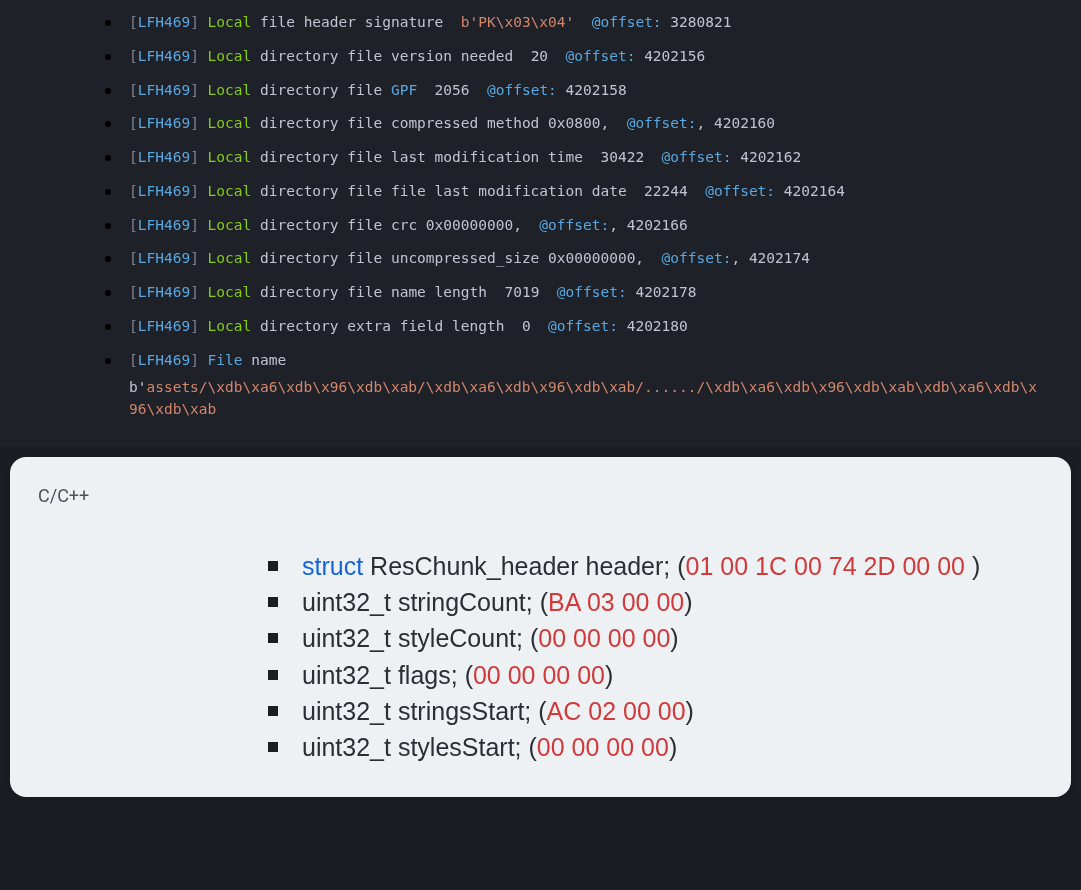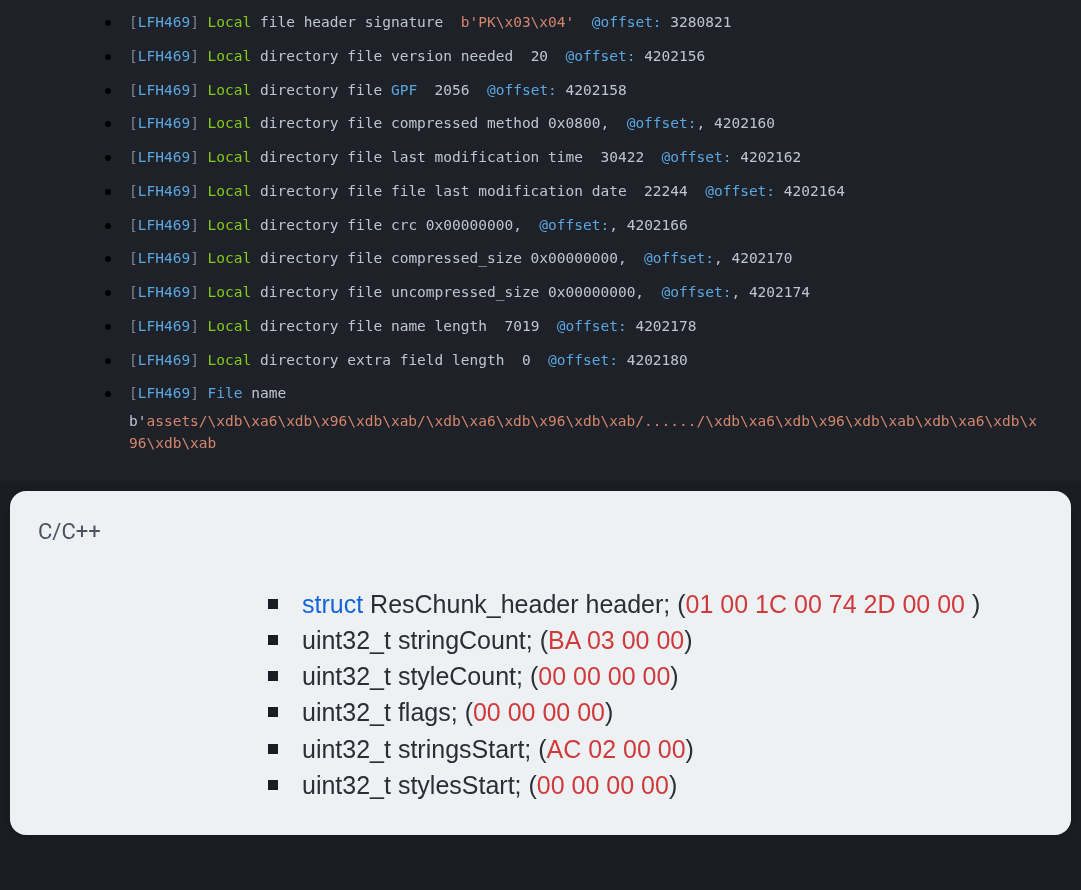--- a/index.html
+++ b/index.html
@@ -58,21 +58,21 @@
 
   .code-card {
     margin: 10px 10px 10px 10px;
     background: #eef1f4;
     border-radius: 16px;
     padding: 28px 28px 32px 28px;
     box-shadow: 0 2px 8px rgba(0,0,0,0.15);
   }
   .lang-label {
     color: #4a5260;
-    font-size: 22px;
+    font-size: 18px;
     font-weight: 400;
     margin-bottom: 42px;
   }
   .struct-list {
     list-style: none;
     margin-left: 230px;
   }
   .struct-item {
     display: flex;
     align-items: flex-start;
@@ -179,30 +179,20 @@
       <span class="bullet"></span>
       <span class="log-content">
         <span class="bracket">[</span><span class="tag">LFH469</span><span class="bracket">]</span>
         <span class="kw-local">Local</span>
         <span class="plain">directory file crc 0x00000000,</span>&nbsp;
         <span class="offset">@offset:</span><span class="plain">,</span>
         <span class="num"> </span><span class="num">4202166</span>
       </span>
     </li>
 
-    <li class="log-item">
-      <span class="bullet"></span>
-      <span class="log-content">
-        <span class="bracket">[</span><span class="tag">LFH469</span><span class="bracket">]</span>
-        <span class="kw-local">Local</span>
-        <span class="plain">directory file compressed_size 0x00000000,</span>&nbsp;
-        <span class="offset">@offset:</span><span class="plain">,</span>
-        <span class="num"> </span><span class="num">4202170</span>
-      </span>
-    </li>
 
     <li class="log-item">
       <span class="bullet"></span>
       <span class="log-content">
         <span class="bracket">[</span><span class="tag">LFH469</span><span class="bracket">]</span>
         <span class="kw-local">Local</span>
         <span class="plain">directory file uncompressed_size 0x00000000,</span>&nbsp;
         <span class="offset">@offset:</span><span class="plain">,</span>
         <span class="num"> </span><span class="num">4202174</span>
       </span>

